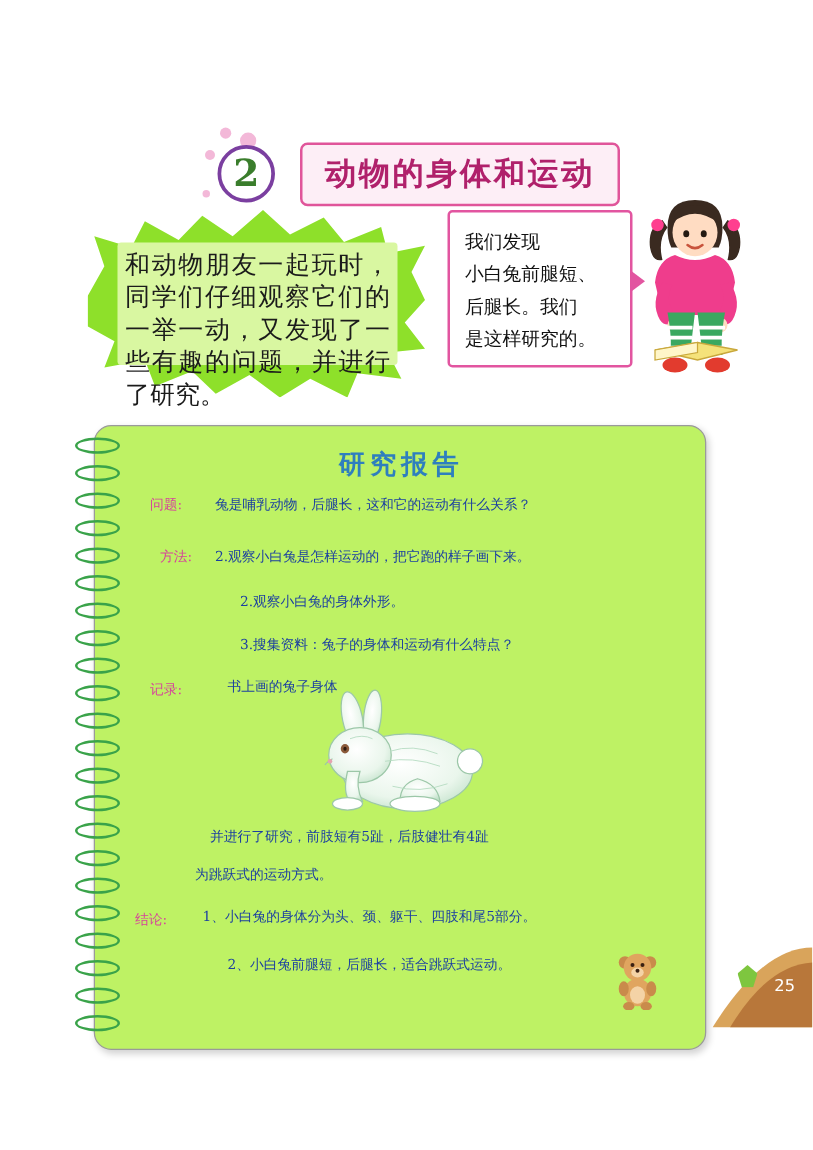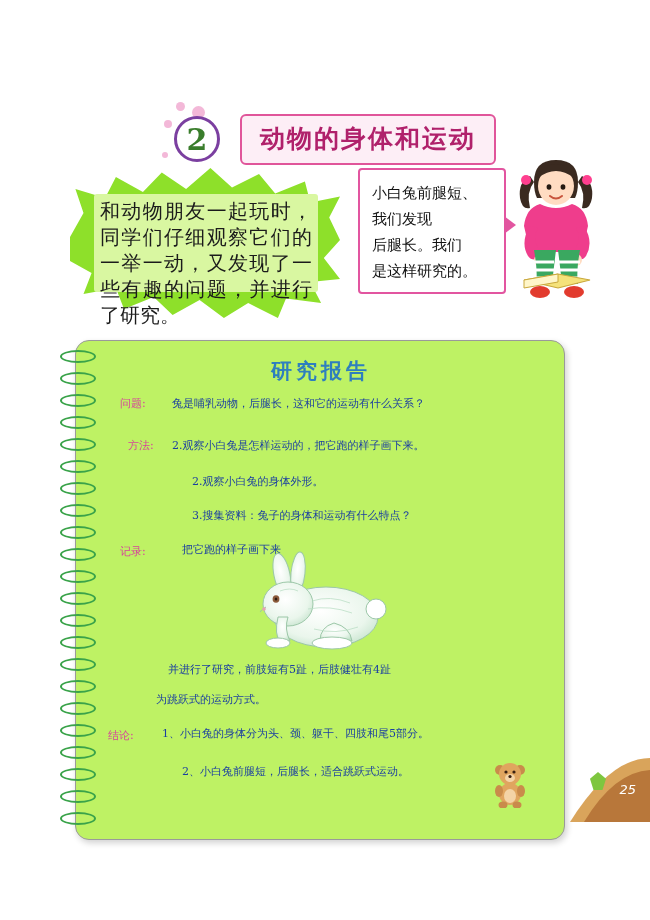--- a/index.html
+++ b/index.html
@@ -238,21 +238,20 @@
     width: 80px;
     height: 70px;
   }
   .page-num {
     position: absolute;
     right: 14px;
     top: 782px;
     font-family: "DejaVu Sans", sans-serif;
     font-size: 13px;
     color: #ffffff;
-    font-style: italic;
   }
   .leaf {
     position: absolute;
     right: 44px;
     top: 772px;
     width: 16px;
     height: 18px;
     background: #7ec63f;
     clip-path: polygon(50% 0%, 100% 38%, 78% 100%, 22% 100%, 0% 38%);
   }
@@ -276,22 +275,22 @@
 
   <div class="starburst">
     <div class="star-shape"></div>
     <div class="star-inner"></div>
     <div class="star-text">和动物朋友一起玩时，同学们仔细观察它们的一举一动，又发现了一些有趣的问题，并进行了研究。</div>
   </div>
 
   <div class="speech-box">
     <div class="speech-tail"></div>
     <div class="speech-text">
+      <div>我们发现</div>
       <div>小白兔前腿短、</div>
-      <div>我们发现</div>
       <div>后腿长。我们</div>
       <div>是这样研究的。</div>
     </div>
   </div>
 
   <svg class="girl" viewBox="0 0 110 150">
 
     <path d="M34 30 q0 -22 22 -22 q22 0 22 22 q0 10 -3 16 l-38 0 q-3 -6 -3 -16z" fill="#3a2a20"></path>
 
     <path d="M30 24 q-12 6 -10 22 q2 12 10 10 q-4 -16 4 -26z" fill="#3a2a20"></path>
@@ -335,21 +334,21 @@
 
     <div class="hw lbl" style="left:44px; top:52px;">问题:</div>
     <div class="hw blue" style="left:96px; top:52px;">兔是哺乳动物，后腿长，这和它的运动有什么关系？</div>
 
     <div class="hw lbl" style="left:52px; top:94px;text-align:center;">方法:</div>
     <div class="hw blue" style="left:96px; top:94px;">2.观察小白兔是怎样运动的，把它跑的样子画下来。</div>
     <div class="hw blue" style="left:116px; top:130px;text-align:right;">2.观察小白兔的身体外形。</div>
     <div class="hw blue" style="left:116px; top:164px;">3.搜集资料：兔子的身体和运动有什么特点？</div>
 
     <div class="hw lbl" style="left:44px; top:200px;text-align:right;">记录:</div>
-    <div class="hw blue" style="left:106px; top:198px;">把它跑的样子画下来</div>
+    <div class="hw blue" style="left:106px; top:198px;">书上画的兔子身体</div>
 
     <svg class="rabbit-img" viewBox="0 0 200 110">
       <defs>
         <radialGradient id="fur" cx="45%" cy="40%" r="70%">
           <stop offset="0%" stop-color="#ffffff"></stop>
           <stop offset="65%" stop-color="#eaf6ec"></stop>
           <stop offset="100%" stop-color="#bfe0c8"></stop>
         </radialGradient>
       </defs>
 

